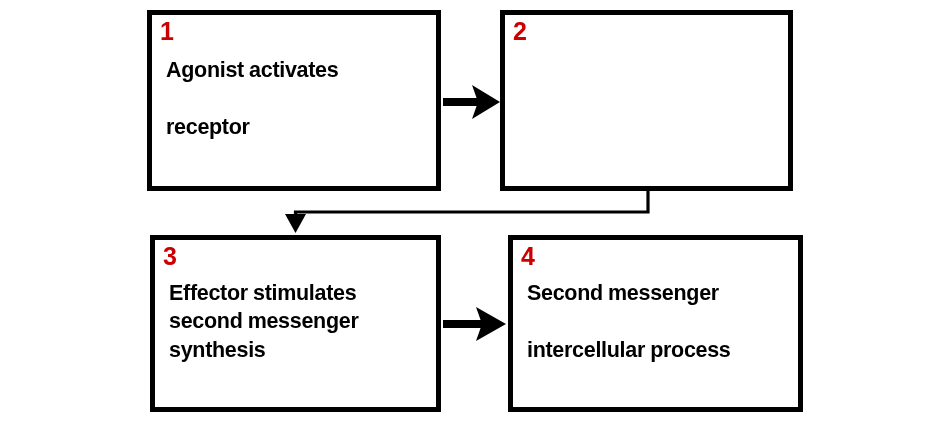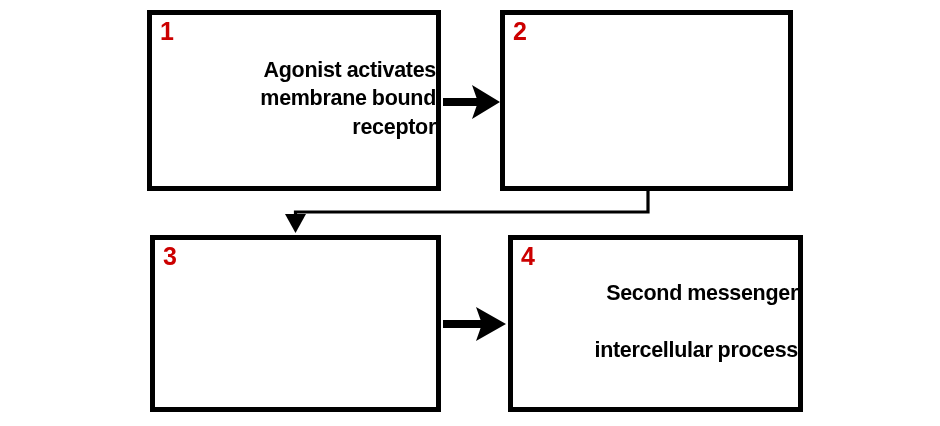--- a/index.html
+++ b/index.html
@@ -28,23 +28,23 @@
     position: absolute;
     top: 4px;
     left: 8px;
     font-size: 25px;
     font-weight: bold;
     line-height: 1;
     letter-spacing: -0.5px;
   }
   .step-text {
     width: 100%;
-    padding: 0 0;
+    padding: 0 14px;
     box-sizing: border-box;
-    text-align: right;
+    text-align: left;
     font-size: 21.5px;
     font-weight: bold;
     line-height: 1.33;
     color: #000000;
     letter-spacing: -0.3px;
     word-spacing: -0.5px;
   }
 
   
   #box-1 { left: 147px; top: 10px;  width: 294px; height: 181px; }
@@ -88,31 +88,36 @@
     <g>
       <rect x="443" y="320" width="46" height="8" fill="#000000"></rect>
       <polygon points="476,307 506,324 476,341 482,324" fill="#000000"></polygon>
     </g>
   </svg>
 
   <div class="step-box" id="box-1" style="border-color: rgb(0, 0, 0);">
     <span class="step-number" style="color: rgb(204, 0, 0);">1</span>
     <div class="step-text">
       <span>Agonist activates</span><br>
-      <span>membrane bound</span><br>
+      <br>
       <span>receptor</span>
     </div>
   </div>
 
   <div class="step-box" id="box-2" style="border-color: rgb(0, 0, 0);">
     <span class="step-number" style="color: rgb(204, 0, 0);">2</span>
   </div>
 
   <div class="step-box" id="box-3" style="border-color: rgb(0, 0, 0);">
     <span class="step-number" style="color: rgb(204, 0, 0);">3</span>
+    <div class="step-text">
+      <span>Effector stimulates</span><br>
+      <span>second messenger</span><br>
+      <span>synthesis</span>
+    </div>
   </div>
 
   <div class="step-box" id="box-4" style="border-color: rgb(0, 0, 0);">
     <span class="step-number" style="color: rgb(204, 0, 0);">4</span>
     <div class="step-text">
       <span>Second messenger</span><br>
       <br>
       <span>intercellular process</span>
     </div>
   </div>

